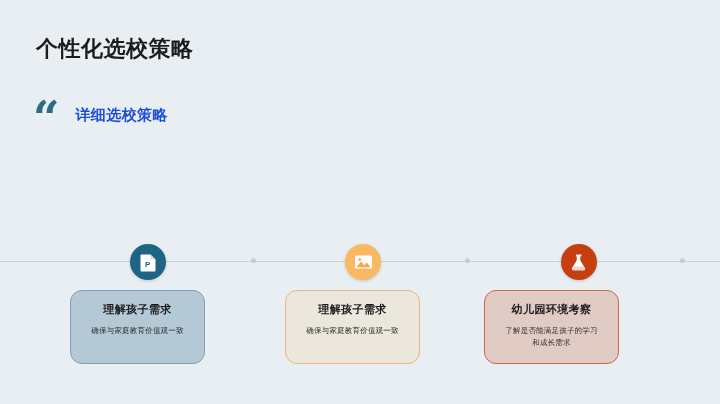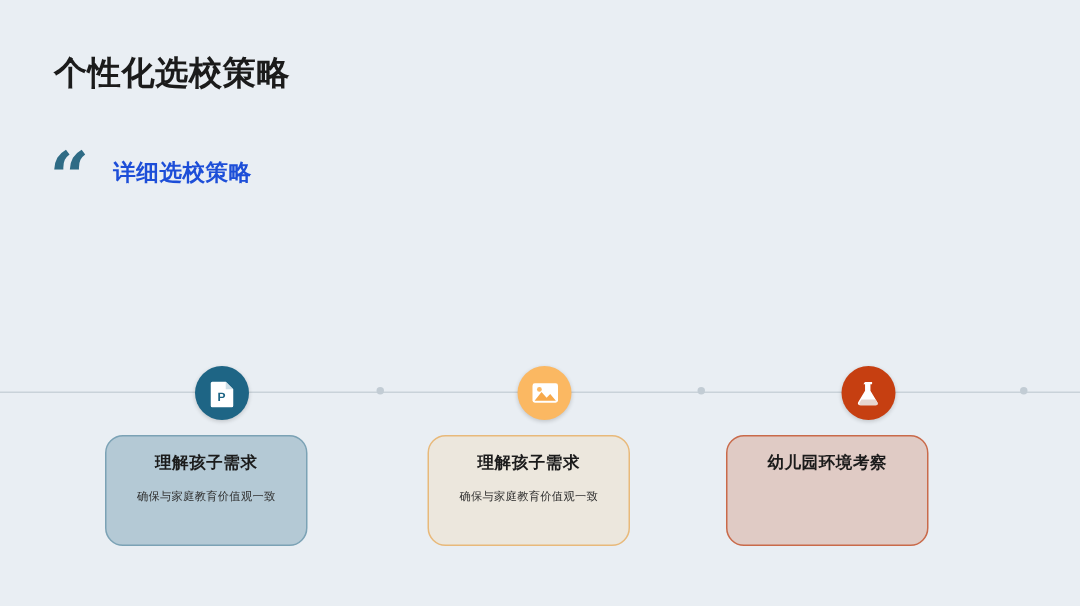--- a/index.html
+++ b/index.html
@@ -206,15 +206,16 @@
     <div class="card-desc">确保与家庭教育价值观一致</div>
   </div>
 
   <div class="card c2">
     <div class="card-title">理解孩子需求</div>
     <div class="card-desc">确保与家庭教育价值观一致</div>
   </div>
 
   <div class="card c3">
     <div class="card-title">幼儿园环境考察</div>
+    <div class="card-desc">了解是否能满足孩子的学习和成长需求</div>
   </div>
 
 </div>
 
 </body></html>

